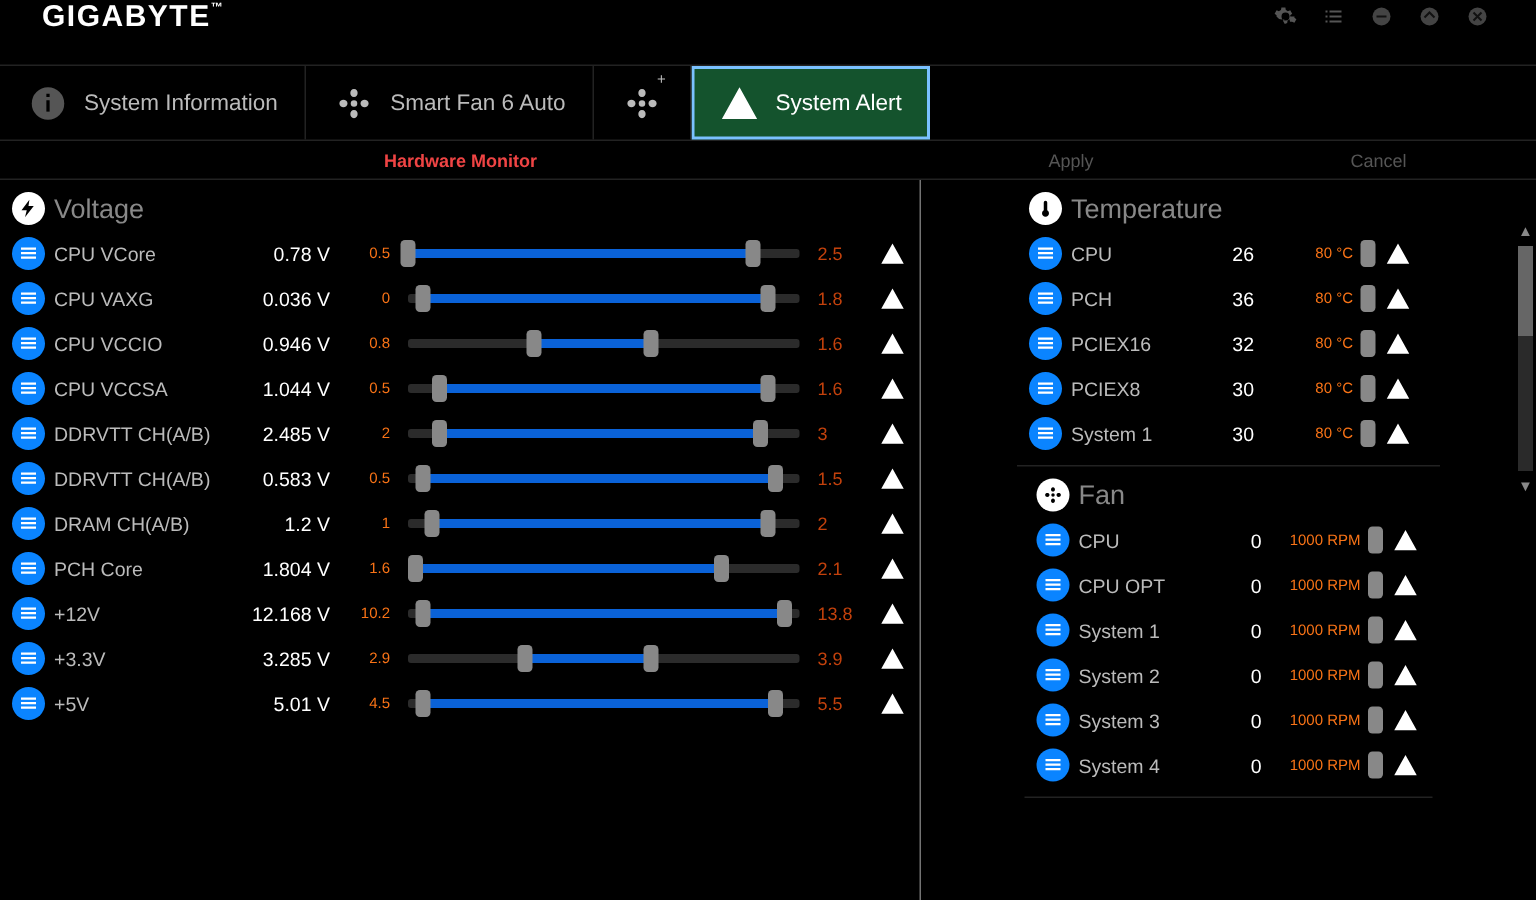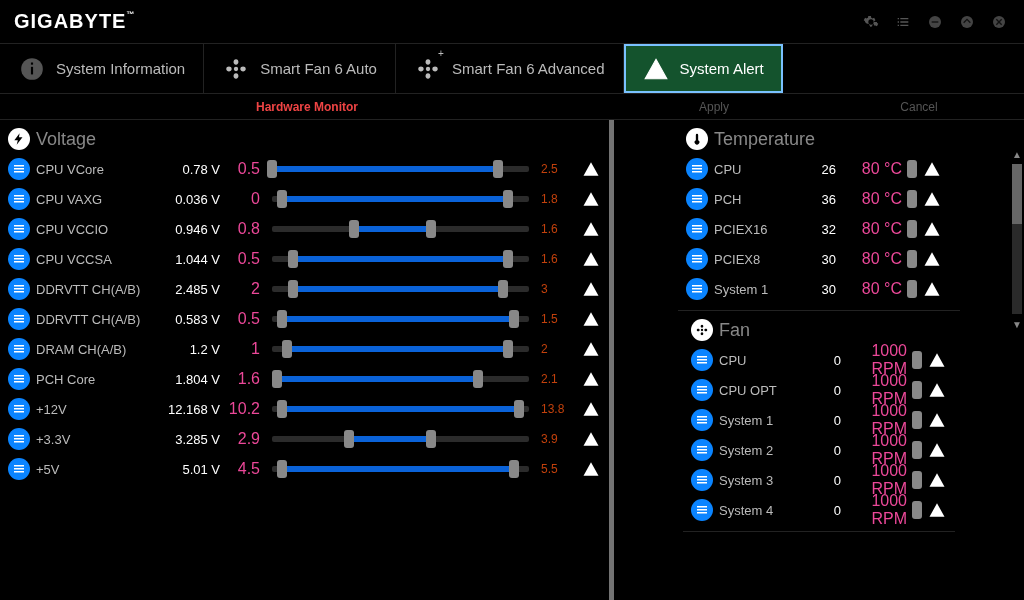--- a/index.html
+++ b/index.html
@@ -1,42 +1,42 @@
 <!DOCTYPE html>
 <html><head>
 <meta charset="utf-8">
 <style>
   * { box-sizing: border-box; margin: 0; padding: 0; font-family: "Segoe UI", Arial, sans-serif; }
   body { background: #000; color: #fff; width: 1024px; height: 600px; overflow: hidden; position: relative; }
-  .titlebar { height: 44px; display: flex; align-items: center; padding: 0 14px; border-bottom: 1px solid #222; }
+  .titlebar { height: 44px; display: flex; padding: 0 28px; border-bottom: 1px solid #222; }
   .brand { font-weight: 700; font-size: 20px; letter-spacing: 1px; }
   .brand sup { font-size: 8px; vertical-align: top; }
   .app-title { margin-left: 14px; font-size: 20px; font-weight: 300; color: #ddd; }
   .titlebar-icons { margin-left: auto; display: flex; gap: 10px; }
   .titlebar-icons .tb-btn { width: 22px; height: 22px; border-radius: 50%; display: flex; align-items: center; justify-content: center; color: #555; cursor: pointer; }
   .tabs { height: 50px; display: flex; border-bottom: 1px solid #222; }
   .tab { flex: 0 0 auto; padding: 0 18px; display: flex; align-items: center; gap: 10px; border-right: 1px solid #222; color: #bbb; font-size: 15px; cursor: pointer; }
   .tab .ticon { width: 28px; height: 28px; display: flex; align-items: center; justify-content: center; }
   .tab.active { background: #14532d; color: #fff; outline: 2px solid #7ac1ff; outline-offset: -2px; }
   .tab.active .ticon svg { fill: #fff; stroke: #fff; }
   .subbar { height: 26px; display: flex; align-items: center; color: #888; font-size: 12px; border-bottom: 1px solid #222; }
   .subbar .hw { flex: 0 0 614px; text-align: center; color: #ef4444; font-weight: 600; }
   .subbar .apply { flex: 0 0 200px; text-align: center; color: #555; }
   .subbar .cancel { flex: 1; text-align: center; color: #555; }
   .content { display: flex; height: calc(600px - 44px - 50px - 26px); }
-  .left { flex: 0 0 614px; border-right: 5px solid #737373; padding: 6px 8px 6px 8px; }
+  .left { flex: 0 0 614px; border-right: 1px solid #737373; padding: 6px 8px 6px 8px; }
   .right { flex: 1; display: flex; flex-direction: column; position: relative; align-items: center; }
   .section-title { display: flex; align-items: center; gap: 6px; color: #888; font-size: 18px; padding: 2px 0 4px 0; }
   .section-title .sicon { width: 22px; height: 22px; border-radius: 50%; background: #fff; display: flex; align-items: center; justify-content: center; }
   .row { display: flex; align-items: center; height: 30px; gap: 6px; }
   .row .ricon { width: 22px; height: 22px; border-radius: 50%; background: #0a84ff; display: flex; align-items: center; justify-content: center; flex-shrink: 0; }
   .row .ricon svg { width: 12px; height: 10px; }
   .row .name { flex: 0 0 118px; color: #bbb; font-size: 13px; white-space: nowrap; }
   .row .val { flex: 0 0 60px; text-align: right; color: #ffffff; font-size: 13px; }
-  .row .minv { flex: 0 0 34px; text-align: right; color: #ec4899; font-size: 16px; }
+  .row .minv { flex: 0 0 34px; text-align: right; color: #f97316; font-size: 10px; }
   .row .slider { flex: 1; height: 16px; display: flex; align-items: center; position: relative; margin: 0 6px; }
   .row .maxv { flex: 0 0 34px; text-align: left; color: #c2410c; font-size: 12px; }
   .row .warn { width: 20px; height: 20px; display: flex; align-items: center; justify-content: center; flex-shrink: 0; }
   .slider .track { position: absolute; height: 6px; background: #2b2b2b; width: 100%; border-radius: 2px; }
   .slider .fill { position: absolute; height: 6px; background: #0a62d8; border-radius: 2px; }
   .slider .thumb { position: absolute; width: 10px; height: 18px; background: #888; border-radius: 3px; top: -1px; transform: translateX(-50%); cursor: pointer; }
   .right .panel { border-bottom: 1px solid #222; padding: 6px 8px 6px 8px; }
   .right .row .name { flex: 0 0 80px; }
   .right .row .val { flex: 0 0 36px; }
   .right .row .minv { flex: 0 0 60px; text-align: right; }
@@ -106,21 +106,20 @@
     <span>Smart Fan 6 Auto</span>
   </div>
   <div class="tab" style="position:relative">
     <span class="ticon">
         <svg width="26" height="26" viewBox="0 0 24 24" fill="#bbb">
           <circle cx="12" cy="12" r="2"></circle>
           <path d="M12 3c3 0 3 5 0 5s-3-5 0-5zm0 13c3 0 3 5 0 5s-3-5 0-5zM3 12c0-3 5-3 5 0s-5 3-5 0zm13 0c0-3 5-3 5 0s-5 3-5 0z"></path>
         </svg>
       </span>
     <span style="position:absolute;left:42px;top:4px;font-size:10px;color:#bbb">+</span>
-    <span>Smart Fan 6 Advanced</span>
   </div>
   <div class="tab active">
     <span class="ticon">
         <svg width="26" height="26" viewBox="0 0 24 24" fill="#fff">
           <path d="M12 3l10 18H2L12 3zm-1 7h2v5h-2zm0 6h2v2h-2z"></path>
         </svg>
       </span>
     <span>System Alert</span>
   </div>
 </div>

